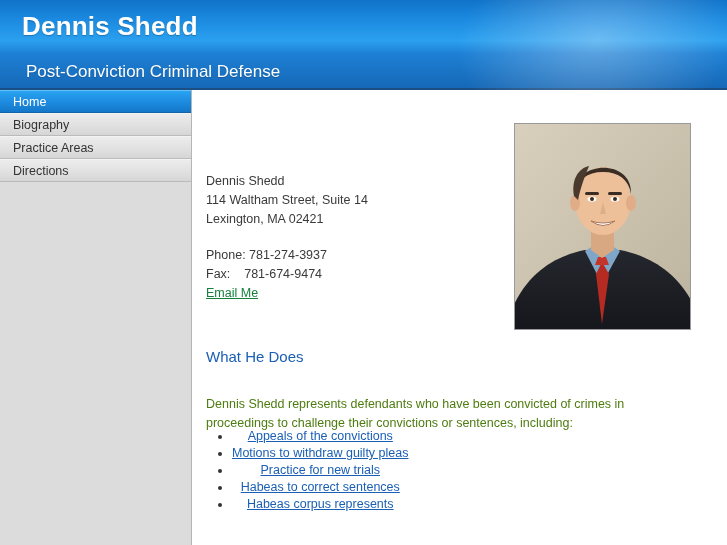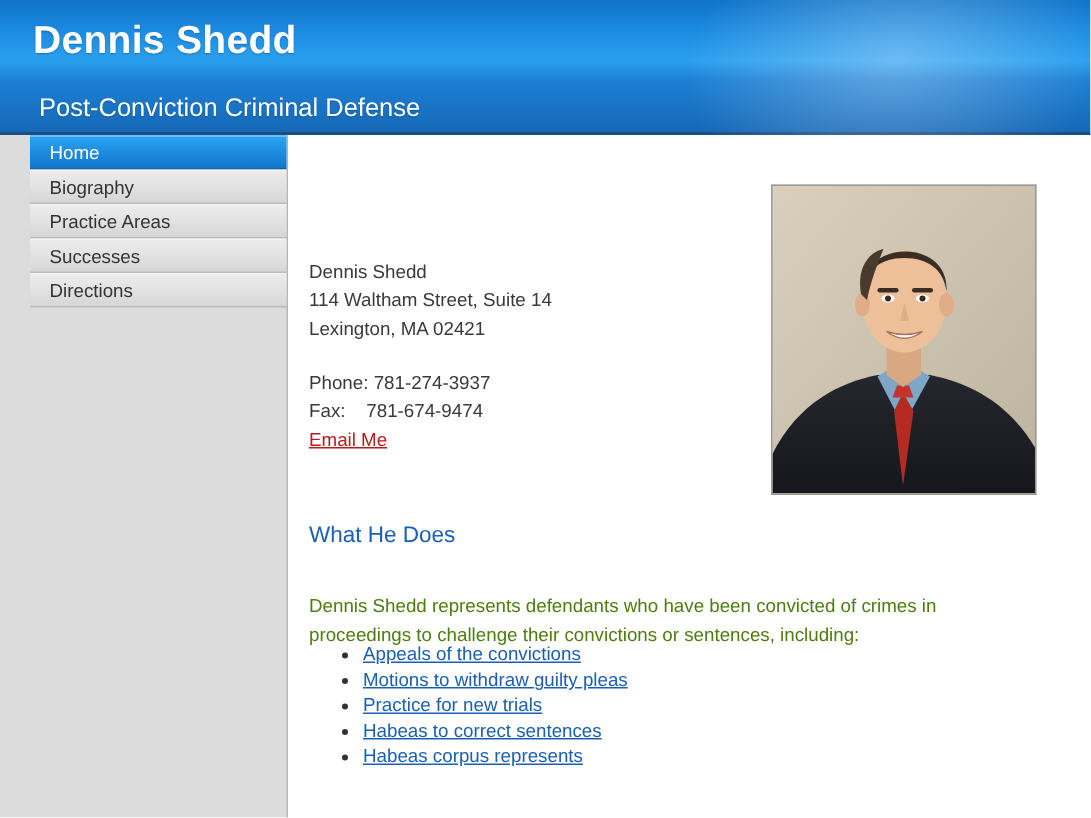--- a/index.html
+++ b/index.html
@@ -77,21 +77,20 @@
     background: #ffffff;
   }
 
   
   .sidebar {
     width: 192px;
     background: #dcdcdc;
     border-right: 1px solid #b5b5b5;
     box-sizing: border-box;
     padding-top: 0;
-    padding-left: 20px;
   }
   .nav-item {
     display: block;
     height: 23px;
     line-height: 23px;
     padding-left: 13px;
     font-size: 12.5px;
     color: #333333;
     background: linear-gradient(to bottom, #ececec 0%, #e2e2e2 50%, #d6d6d6 100%);
     border-bottom: 1px solid #bbbbbb;
@@ -130,21 +129,21 @@
     position: absolute;
     left: 14px;
     top: 82px;
     font-size: 12.5px;
     color: #3a3a3a;
     line-height: 19px;
   }
   .contact-line { white-space: pre; }
   .contact-gap { height: 17px; }
   .email-link {
-    color: #b91c1c;
+    color: #15803d;
     text-decoration: underline;
     cursor: pointer;
     font-size: 12.5px;
   }
 
   .section-heading {
     position: absolute;
     left: 14px;
     top: 258px;
     font-size: 15px;
@@ -156,25 +155,26 @@
     position: absolute;
     left: 14px;
     top: 292px;
     width: 452px;
     font-size: 12.5px;
     color: #4d7c0f;
     line-height: 19px;
   }
   .link-list {
     position: absolute;
-    left: 14px;
+    left: 4px;
     top: 338px;
     margin: 0;
     padding-left: 36px;
     list-style: disc;
+    text-align: center;
   }
   .link-list li {
     font-size: 12.5px;
     line-height: 17px;
     color: #333333;
     margin-bottom: 0px;
   }
   .link-list li a {
     color: #1a5fb4;
     text-decoration: underline;
@@ -194,21 +194,20 @@
     </div>
     <div class="banner-rule"></div>
   </div>
 
   <div class="content-wrap">
 
     <nav class="sidebar">
       <a class="nav-item active">Home</a>
       <a class="nav-item">Biography</a>
       <a class="nav-item">Practice Areas</a>
-      <a class="nav-item">Successes</a>
       <a class="nav-item">Directions</a>
     </nav>
 
     <main class="main">
 
       <div class="photo">
         <svg width="175" height="205" viewBox="0 0 175 205" xmlns="http://www.w3.org/2000/svg">
           <defs>
             <linearGradient id="bg" x1="0" y1="0" x2="1" y2="1">
               <stop offset="0%" stop-color="#d8d0bd"></stop>

